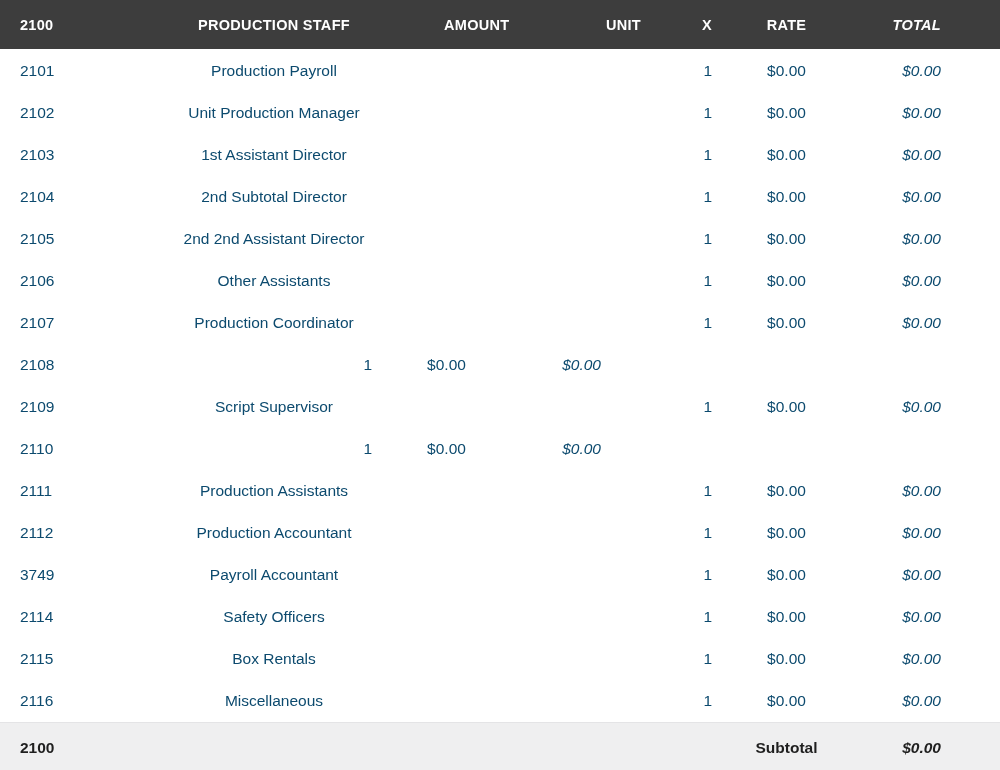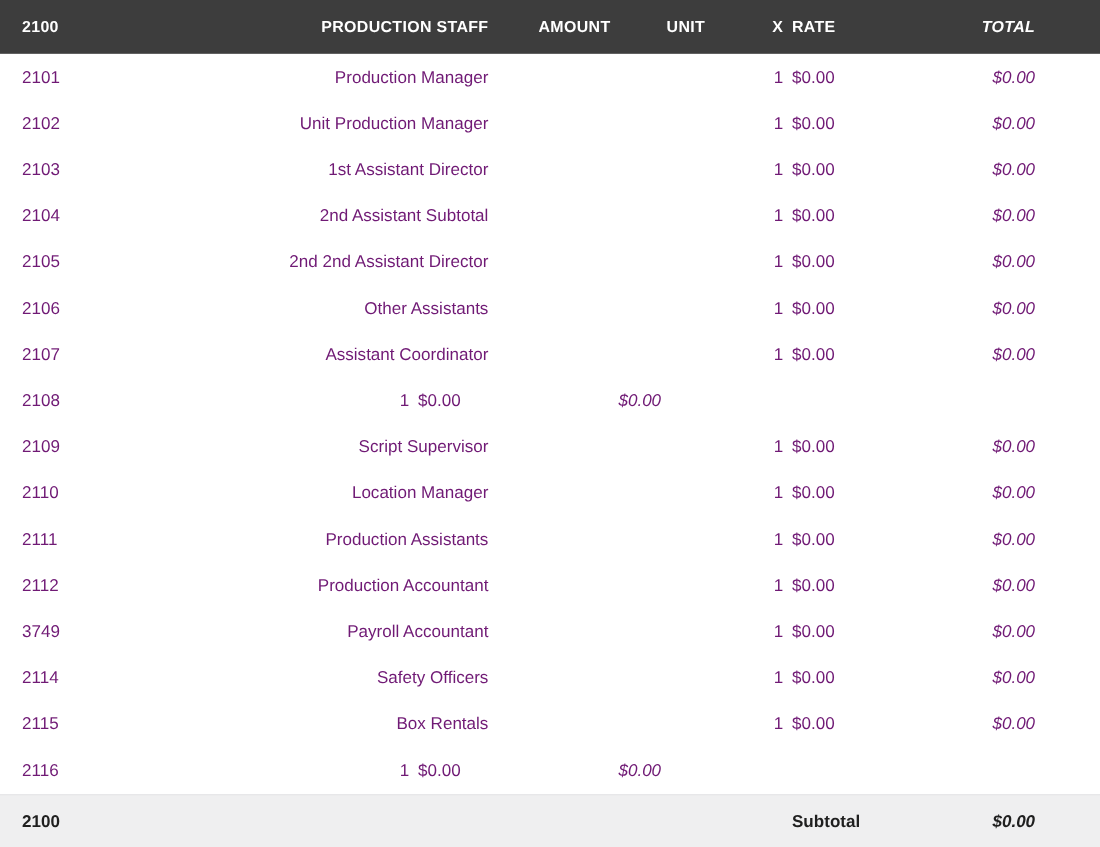--- a/index.html
+++ b/index.html
@@ -42,21 +42,21 @@
     flex: 1 1 auto;
     background: #ffffff;
     padding-top: 1px;
   }
   .table-row {
     height: 42px;
     display: flex;
     align-items: center;
     background: #ffffff;
     font-size: 15.5px;
-    color: #701a75;
+    color: #0c4a6e;
   }
 
   
   .subtotal-row {
     height: 49px;
     min-height: 49px;
     display: flex;
     align-items: center;
     background: #efeff0;
     border-top: 1px solid #e4e4e6;
@@ -68,48 +68,48 @@
   
   .col-code {
     width: 104px;
     padding-left: 20px;
     box-sizing: border-box;
     text-align: left;
     flex: 0 0 104px;
   }
   .col-desc {
     flex: 1 1 auto;
-    text-align: right;
+    text-align: center;
     padding-left: 0px;
   }
   .col-amount {
     width: 120px;
     flex: 0 0 120px;
-    text-align: right;
+    text-align: left;
     padding-right: 9px;
     box-sizing: border-box;
   }
   .col-unit {
     width: 80px;
     flex: 0 0 80px;
     text-align: right;
     padding-right: 3px;
     box-sizing: border-box;
   }
   .col-x {
     width: 76px;
     flex: 0 0 76px;
     text-align: right;
     padding-right: 8px;
     box-sizing: border-box;
   }
   .col-rate {
     width: 135px;
     flex: 0 0 135px;
-    text-align: left;
+    text-align: center;
     padding-right: 2px;
     box-sizing: border-box;
   }
   .col-total {
     width: 145px;
     flex: 0 0 145px;
     text-align: right;
     padding-right: 59px;
     box-sizing: border-box;
     font-style: italic;
@@ -126,21 +126,21 @@
     <div class="col-amount">AMOUNT</div>
     <div class="col-unit">UNIT</div>
     <div class="col-x">X</div>
     <div class="col-rate">RATE</div>
     <div class="col-total">TOTAL</div>
   </div>
 
   <div class="table-body" id="table-body">
       <div class="table-row">
         <div class="col-code">2101</div>
-        <div class="col-desc">Production Manager</div>
+        <div class="col-desc">Production Payroll</div>
         <div class="col-amount"></div>
         <div class="col-unit"></div>
         <div class="col-x">1</div>
         <div class="col-rate">$0.00</div>
         <div class="col-total">$0.00</div>
       </div>
       <div class="table-row">
         <div class="col-code">2102</div>
         <div class="col-desc">Unit Production Manager</div>
         <div class="col-amount"></div>
@@ -153,21 +153,21 @@
         <div class="col-code">2103</div>
         <div class="col-desc">1st Assistant Director</div>
         <div class="col-amount"></div>
         <div class="col-unit"></div>
         <div class="col-x">1</div>
         <div class="col-rate">$0.00</div>
         <div class="col-total">$0.00</div>
       </div>
       <div class="table-row">
         <div class="col-code">2104</div>
-        <div class="col-desc">2nd Assistant Subtotal</div>
+        <div class="col-desc">2nd Subtotal Director</div>
         <div class="col-amount"></div>
         <div class="col-unit"></div>
         <div class="col-x">1</div>
         <div class="col-rate">$0.00</div>
         <div class="col-total">$0.00</div>
       </div>
       <div class="table-row">
         <div class="col-code">2105</div>
         <div class="col-desc">2nd 2nd Assistant Director</div>
         <div class="col-amount"></div>
@@ -180,21 +180,21 @@
         <div class="col-code">2106</div>
         <div class="col-desc">Other Assistants</div>
         <div class="col-amount"></div>
         <div class="col-unit"></div>
         <div class="col-x">1</div>
         <div class="col-rate">$0.00</div>
         <div class="col-total">$0.00</div>
       </div>
       <div class="table-row">
         <div class="col-code">2107</div>
-        <div class="col-desc">Assistant Coordinator</div>
+        <div class="col-desc">Production Coordinator</div>
         <div class="col-amount"></div>
         <div class="col-unit"></div>
         <div class="col-x">1</div>
         <div class="col-rate">$0.00</div>
         <div class="col-total">$0.00</div>
       </div>
       <div class="table-row">
         <div class="col-code">2108</div>
         <div class="col-amount"></div>
         <div class="col-unit"></div>
@@ -206,21 +206,20 @@
         <div class="col-code">2109</div>
         <div class="col-desc">Script Supervisor</div>
         <div class="col-amount"></div>
         <div class="col-unit"></div>
         <div class="col-x">1</div>
         <div class="col-rate">$0.00</div>
         <div class="col-total">$0.00</div>
       </div>
       <div class="table-row">
         <div class="col-code">2110</div>
-        <div class="col-desc">Location Manager</div>
         <div class="col-amount"></div>
         <div class="col-unit"></div>
         <div class="col-x">1</div>
         <div class="col-rate">$0.00</div>
         <div class="col-total">$0.00</div>
       </div>
       <div class="table-row">
         <div class="col-code">2111</div>
         <div class="col-desc">Production Assistants</div>
         <div class="col-amount"></div>
@@ -260,20 +259,21 @@
         <div class="col-code">2115</div>
         <div class="col-desc">Box Rentals</div>
         <div class="col-amount"></div>
         <div class="col-unit"></div>
         <div class="col-x">1</div>
         <div class="col-rate">$0.00</div>
         <div class="col-total">$0.00</div>
       </div>
       <div class="table-row">
         <div class="col-code">2116</div>
+        <div class="col-desc">Miscellaneous</div>
         <div class="col-amount"></div>
         <div class="col-unit"></div>
         <div class="col-x">1</div>
         <div class="col-rate">$0.00</div>
         <div class="col-total">$0.00</div>
       </div>
     </div>
 
   <div class="subtotal-row">
     <div class="col-code">2100</div>

